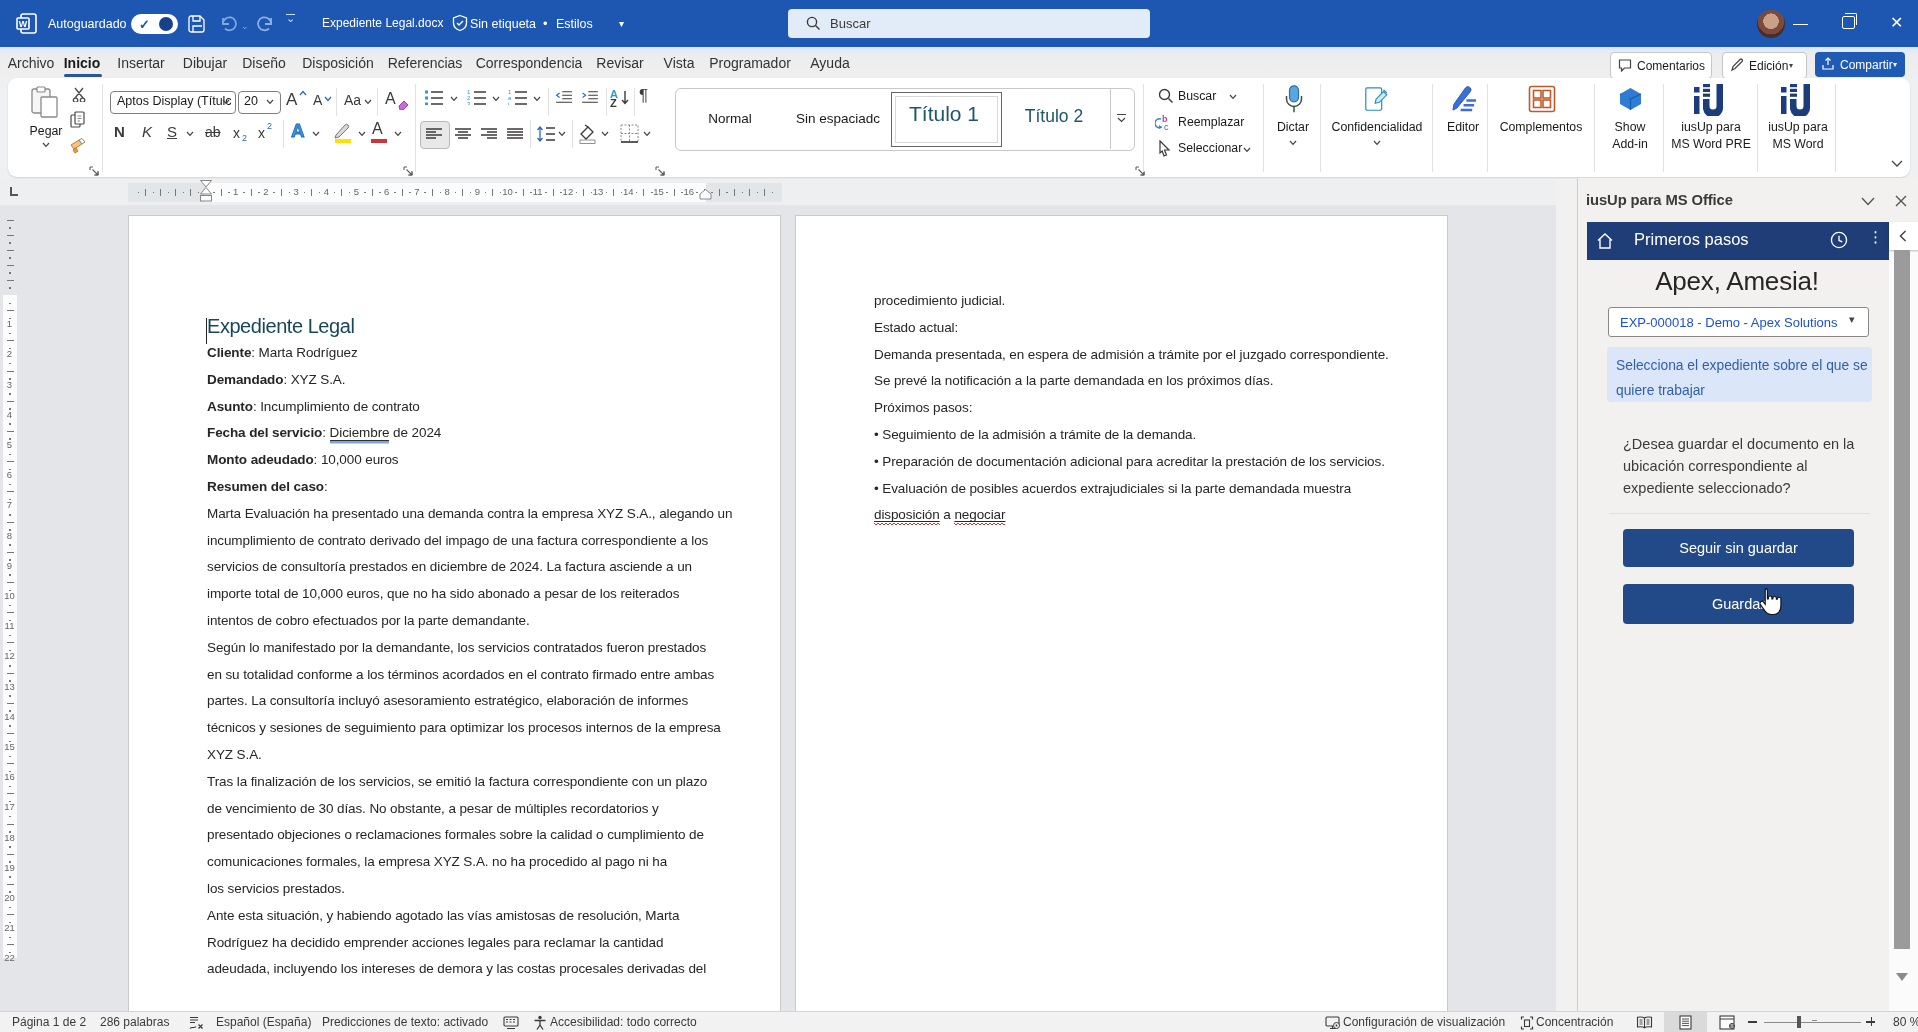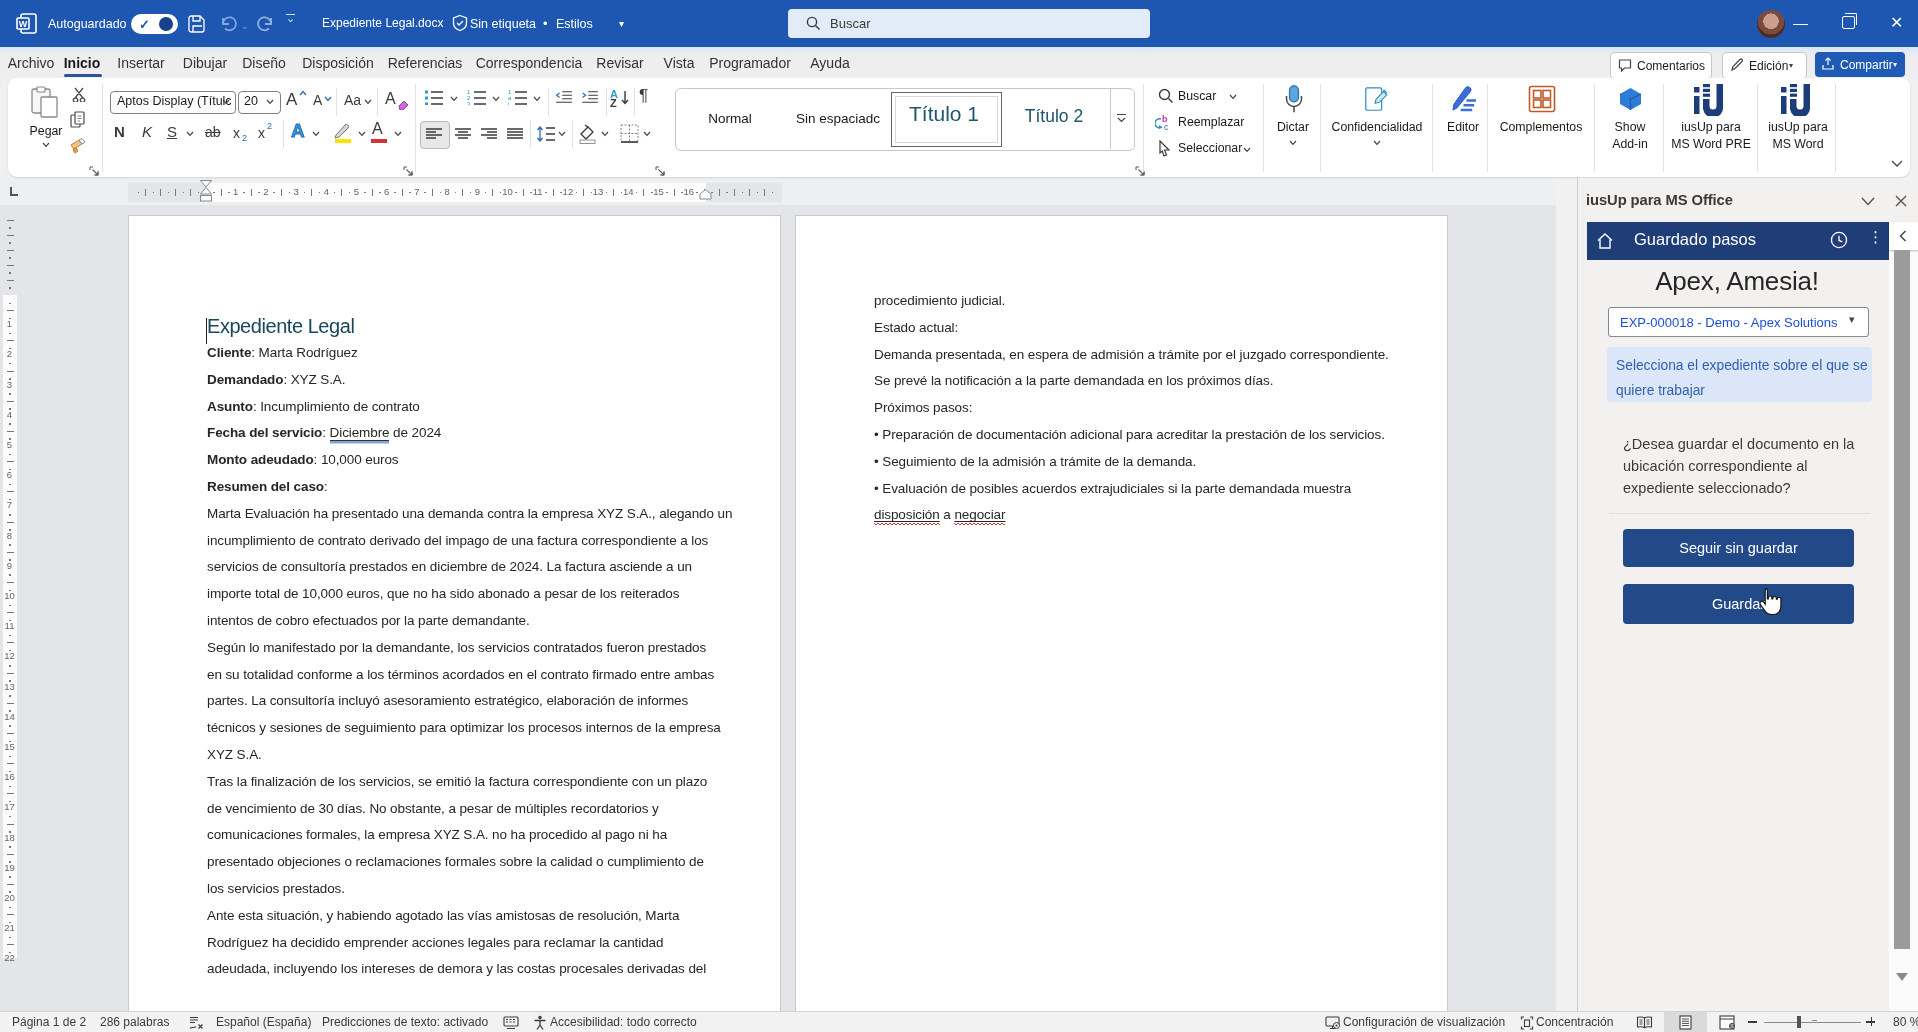--- a/index.html
+++ b/index.html
@@ -656,37 +656,37 @@
         <div class="nw">servicios de consultoría prestados en diciembre de 2024. La factura asciende a un</div>
         <div class="nw">importe total de 10,000 euros, que no ha sido abonado a pesar de los reiterados</div>
         <div class="nw">intentos de cobro efectuados por la parte demandante.</div>
         <div class="nw">Según lo manifestado por la demandante, los servicios contratados fueron prestados</div>
         <div class="nw">en su totalidad conforme a los términos acordados en el contrato firmado entre ambas</div>
         <div class="nw">partes. La consultoría incluyó asesoramiento estratégico, elaboración de informes</div>
         <div class="nw">técnicos y sesiones de seguimiento para optimizar los procesos internos de la empresa</div>
         <div class="nw">XYZ S.A.</div>
         <div class="nw">Tras la finalización de los servicios, se emitió la factura correspondiente con un plazo</div>
         <div class="nw">de vencimiento de 30 días. No obstante, a pesar de múltiples recordatorios y</div>
+        <div class="nw">presentado objeciones o reclamaciones formales sobre la calidad o cumplimiento de</div>
         <div class="nw">comunicaciones formales, la empresa XYZ S.A. no ha procedido al pago ni ha</div>
-        <div class="nw">presentado objeciones o reclamaciones formales sobre la calidad o cumplimiento de</div>
         <div class="nw">los servicios prestados.</div>
         <div class="nw">Ante esta situación, y habiendo agotado las vías amistosas de resolución, Marta</div>
         <div class="nw">Rodríguez ha decidido emprender acciones legales para reclamar la cantidad</div>
         <div class="nw">adeudada, incluyendo los intereses de demora y las costas procesales derivadas del</div>
       </div>
     </div>
     <div class="page" style="left:795px;">
       <div class="abs doctext" style="left:78px;top:72px;">
         <div class="nw">procedimiento judicial.</div>
         <div class="nw">Estado actual:</div>
         <div class="nw">Demanda presentada, en espera de admisión a trámite por el juzgado correspondiente.</div>
         <div class="nw">Se prevé la notificación a la parte demandada en los próximos días.</div>
         <div class="nw">Próximos pasos:</div>
+        <div class="nw">• Seguimiento de la admisión a trámite de la demanda.</div>
         <div class="nw">• Preparación de documentación adicional para acreditar la prestación de los servicios.</div>
-        <div class="nw">• Seguimiento de la admisión a trámite de la demanda.</div>
         <div class="nw">• Evaluación de posibles acuerdos extrajudiciales si la parte demandada muestra</div>
         <div class="nw"><span class="sp1">disposición</span> a <span class="sp1">negociar</span></div>
       </div>
     </div>
   </div>
   <div class="abs" id="docscroll"></div>
 
   <div class="abs" id="panel">
 
     <div class="abs" style="left:8px;top:14px;font-size:14.8px;font-weight:bold;color:#3b3a39;letter-spacing:-0.1px;">iusUp para MS Office</div>
@@ -694,21 +694,21 @@
         <path d="M1 1 L7 7.5 L13 1"></path>
       </svg>
     <svg class="abs" style="left:317px;top:17px" width="12" height="12" viewBox="0 0 12 12" fill="none" stroke="#555" stroke-width="1.4">
         <path d="M1 1 L11 11 M11 1 L1 11"></path>
       </svg>
 
     <div class="abs" style="left:9px;top:44px;width:302px;height:38px;background:#1f3e78;"></div>
     <svg class="abs" style="left:17px;top:53px" width="20" height="20" viewBox="0 0 20 20" fill="none" stroke="#fff" stroke-width="1.4">
       <path d="M3 9.5 L10 3 L17 9.5 M5 8.2 V17 h10 V8.2"></path>
     </svg>
-    <div class="abs" style="left:56px;top:52px;font-size:16.5px;color:#fff;">Guardado pasos</div>
+    <div class="abs" style="left:56px;top:52px;font-size:16.5px;color:#fff;">Primeros pasos</div>
     <svg class="abs" style="left:252px;top:53px" width="18" height="18" viewBox="0 0 19 19" fill="none" stroke="#fff" stroke-width="1.4">
       <circle cx="9.5" cy="9.5" r="8"></circle>
         <path d="M9.5 5 v5 l3.5 1.5"></path>
     </svg>
     <div class="abs" style="left:290px;top:51px;color:#fff;font-size:15px;line-height:1;">⋮</div>
 
     <div class="abs" style="left:311px;top:44px;width:30px;height:789px;background:#fbfbfb;"></div>
     <div class="abs" style="left:311px;top:44px;width:30px;height:28px;background:#fff;box-shadow:0 1px 2px rgba(0,0,0,.25);"></div>
     <svg class="abs" style="left:321px;top:52px" width="8" height="12" viewBox="0 0 8 12" fill="none" stroke="#444" stroke-width="1.5">
         <path d="M6.5 1 L1.5 6 L6.5 11"></path>

